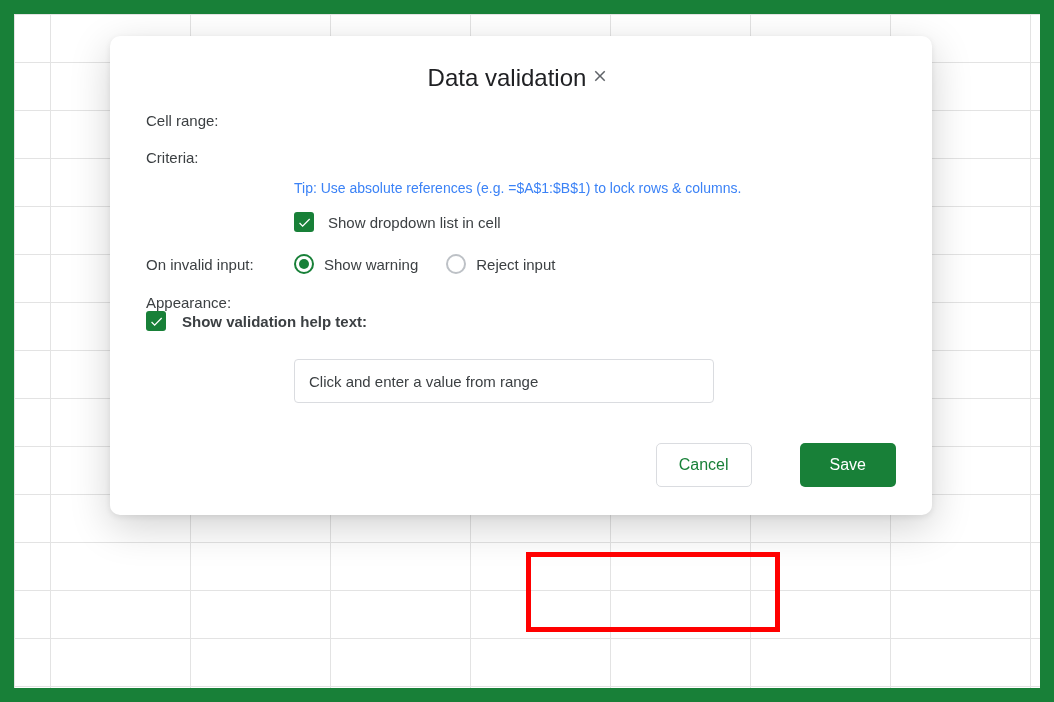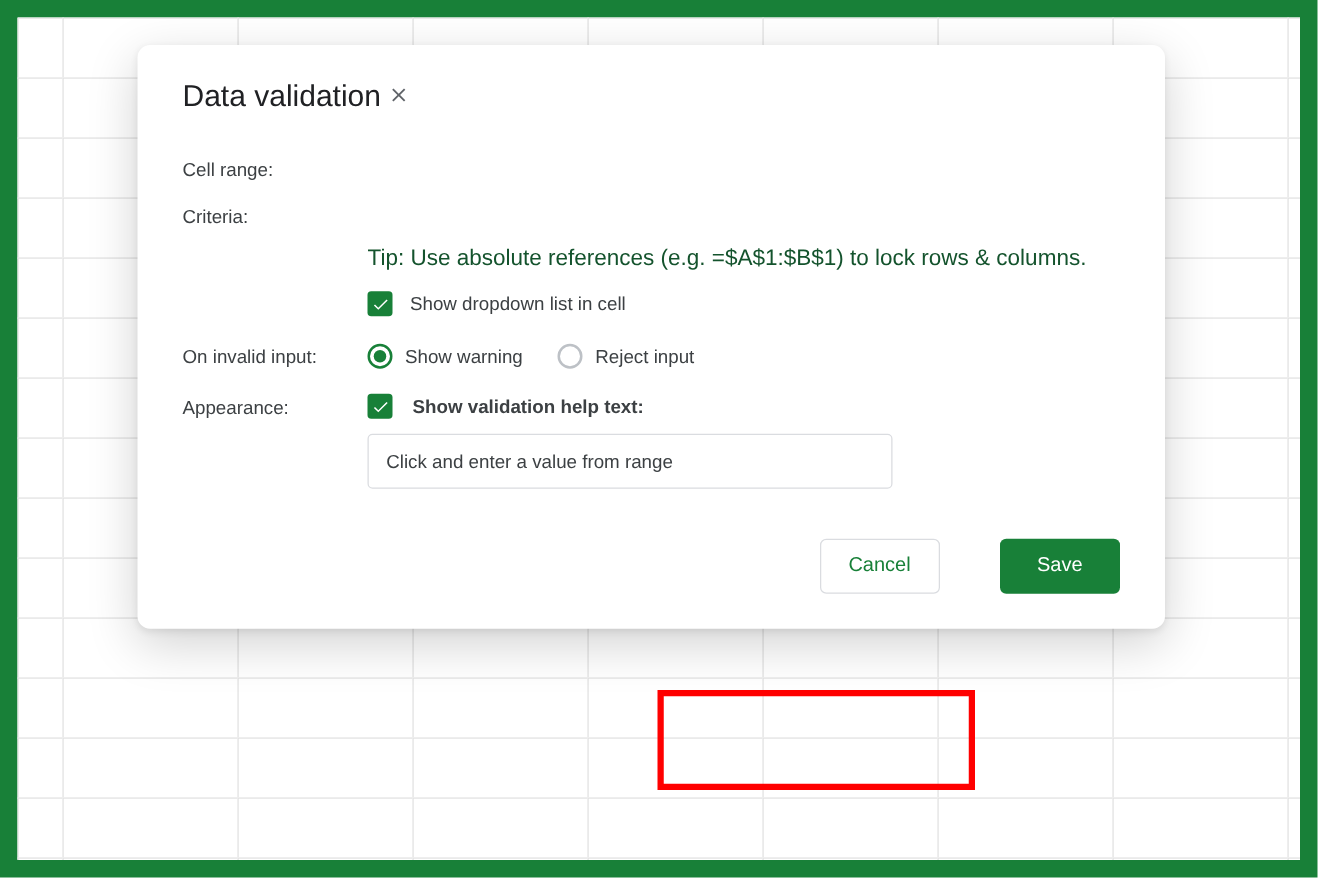--- a/index.html
+++ b/index.html
@@ -32,23 +32,23 @@
     left: 96px;
     top: 22px;
     width: 822px;
     background: #fff;
     border-radius: 10px;
     box-shadow: 0 12px 40px rgba(0,0,0,0.18), 0 2px 6px rgba(0,0,0,0.08);
     padding: 28px 36px 28px 36px;
   }
   .dialog-header {
     display: flex;
-    justify-content: flex-start;
-    align-items: center;
-    margin-bottom: 36px;
+    justify-content: center;
+    align-items: center;
+    margin-bottom: 20px;
   }
   .dialog-title {
     font-size: 24px;
     font-weight: 400;
     color: #202124;
   }
   .close-btn {
     width: 28px;
     height: 28px;
     display: flex;
@@ -120,22 +120,22 @@
   .select-like .caret {
     width: 0;height: 0;
     border-left: 5px solid transparent;
     border-right: 5px solid transparent;
     border-top: 5px solid #5f6368;
   }
   .tip-row{
     margin-left: 148px;
     margin-top: -6px;
     margin-bottom: 20px;
-    font-size: 18px;
-    color: #14532d;
+    font-size: 14px;
+    color: #3b82f6;
   }
   .checkbox-row {
     margin-left: 148px;
     display: flex;
     align-items: center;
     gap: 14px;
     margin-top: -4px;
     margin-bottom: 22px;
     font-size: 15px;
     color: #3c4043;
@@ -180,22 +180,23 @@
     width: 10px;
     height: 10px;
     background: #188038;
     border-radius: 50%;
     top: 50%;
     left: 50%;
     transform: translate(-50%, -50%);
   }
   .appearance-row {
     display: flex;
-    align-items: flex-end;
-    margin-bottom: 12px;
+    align-items: flex-start;
+    margin-bottom: 28px;
+    flex-direction: column;
   }
   .appearance-row .form-label-col { width: 148px; }
   .appearance-checkbox-wrap {
     display: flex;
     align-items: center;
     gap: 16px;
     font-size: 15px;
     color: #3c4043;
     font-weight: bold;
   }

